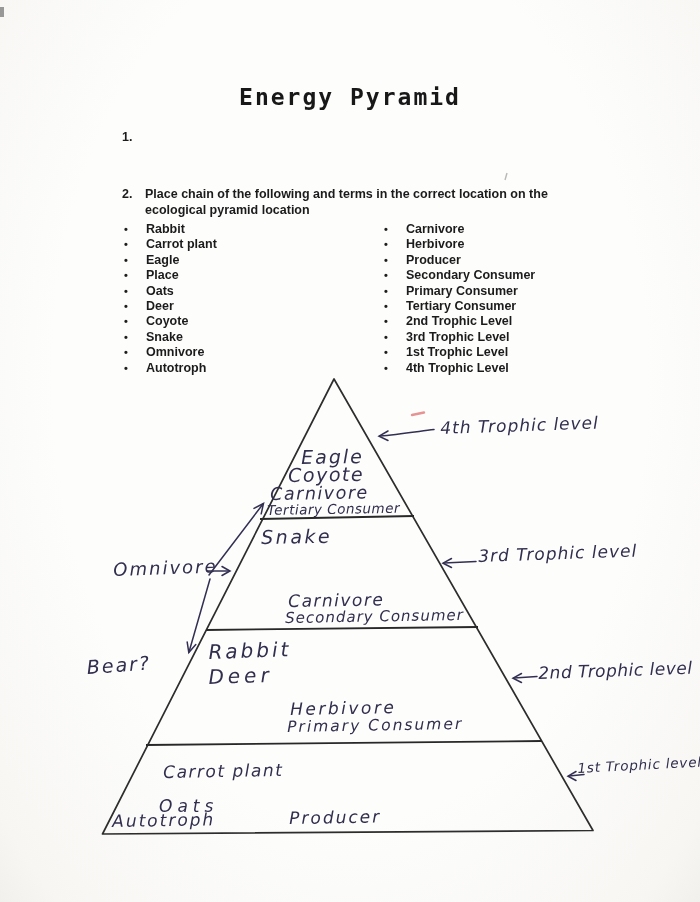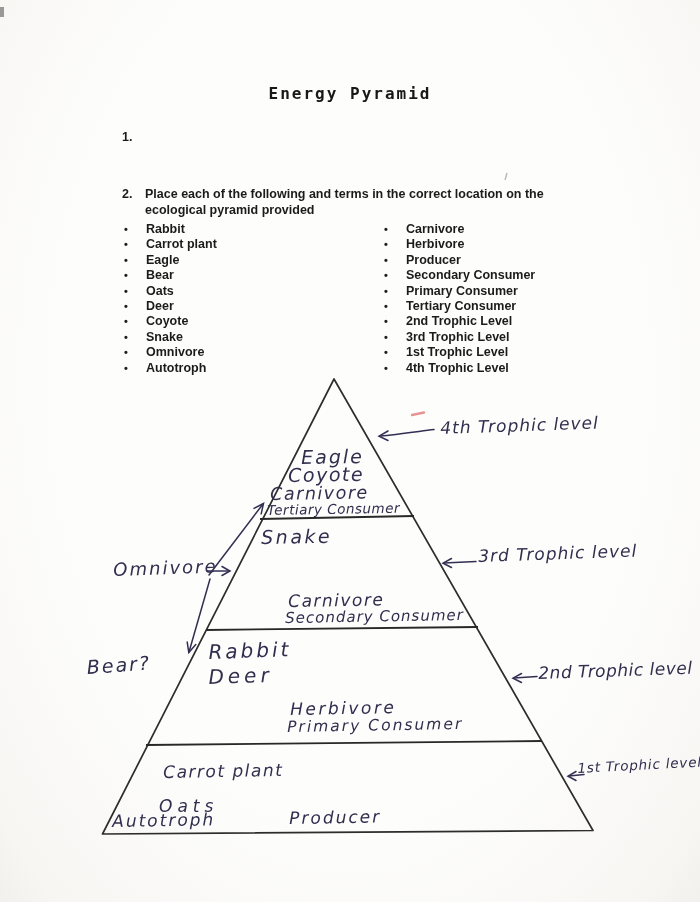--- a/index.html
+++ b/index.html
@@ -5,21 +5,21 @@
   html,body{margin:0;padding:0;background:#e8e8e6;}
   .paper{
     position:relative;width:700px;height:902px;overflow:hidden;
     background:radial-gradient(ellipse at 50% 42%, #fdfdfc 60%, #f7f6f3 92%, #f1f0ec 100%);
     font-family:"Liberation Sans",sans-serif;
   }
   .typed{color:#1b1b1b;font-weight:600;}
   .title{
     position:absolute;left:0;right:0;top:84px;margin:0;text-align:center;
     font-family:"DejaVu Sans Mono","Liberation Mono",monospace;
-    font-size:16px;letter-spacing:2px;font-weight:600;color:#181818;
+    font-size:23px;letter-spacing:2px;font-weight:600;color:#181818;
   }
   .inst{position:absolute;display:flex;font-size:12.5px;line-height:15.5px;}
   .inst .num{width:23px;flex:0 0 23px;}
   .inst1{left:122px;top:130px;width:480px;}
   .inst2{left:122px;top:187px;width:480px;}
   .list{position:absolute;top:222px;}
   .list-left{left:124px;width:240px;}
   .list-right{left:384px;width:260px;}
   .li{display:flex;font-size:12.5px;line-height:15.4px;}
   .li .b{width:22px;flex:0 0 22px;text-align:left;font-size:11px;}
@@ -37,41 +37,41 @@
 
   <h1 class="title">Energy Pyramid</h1>
 
   <div class="inst inst1 typed">
     <span class="num">1.</span>
   </div>
 
   <div class="inst inst2 typed">
     <span class="num">2.</span>
     <span class="itext">
-      <span>Place each of the following and terms in the correct location on the</span><br>
-      <span>ecological pyramid provided</span>
+      <span>Place chain of the following and terms in the correct location on the</span><br>
+      <span>ecological pyramid location</span>
     </span>
   </div>
 
   <div class="list list-left typed">
     <div class="li">
         <span class="b">•</span>
         <span>Rabbit</span>
       </div>
     <div class="li">
         <span class="b">•</span>
         <span>Carrot plant</span>
       </div>
     <div class="li">
         <span class="b">•</span>
         <span>Eagle</span>
       </div>
     <div class="li">
         <span class="b">•</span>
-        <span>Bear</span>
+        <span>Place</span>
       </div>
     <div class="li">
         <span class="b">•</span>
         <span>Oats</span>
       </div>
     <div class="li">
         <span class="b">•</span>
         <span>Deer</span>
       </div>
     <div class="li">

